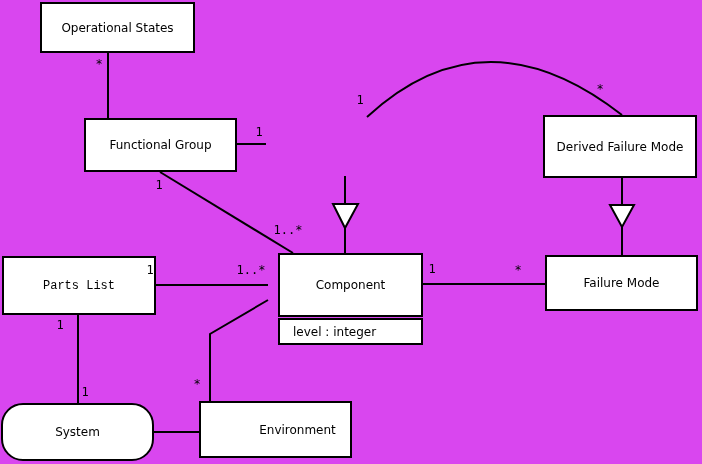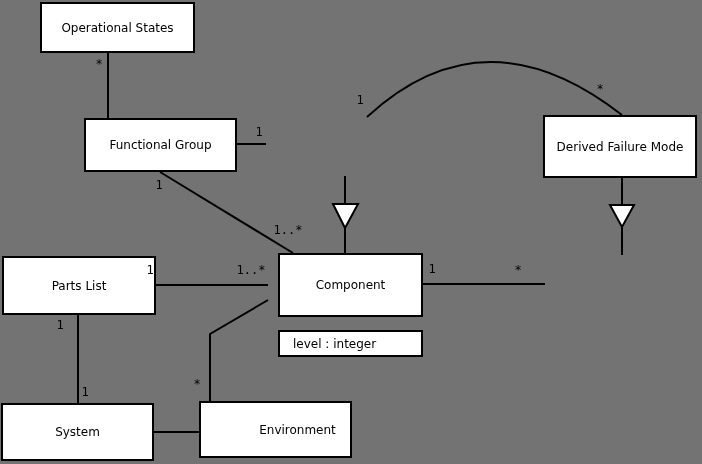--- a/index.html
+++ b/index.html
@@ -1,20 +1,20 @@
 <!DOCTYPE html>
 <html><head>
 <meta charset="utf-8">
 <style>
   html, body { margin: 0; padding: 0; background: #ffffff; }
   .canvas {
     position: relative;
     width: 702px;
     height: 464px;
-    background: #737373;
+    background: #d946ef;
     font-family: "DejaVu Sans", sans-serif;
     color: #000000;
     overflow: hidden;
   }
   .wires {
     position: absolute;
     left: 0; top: 0;
     width: 702px; height: 464px;
   }
   .uml-class {
@@ -42,21 +42,21 @@
     align-items: center;
     justify-content: center;
     font-size: 12px;
     white-space: nowrap;
   }
   .comp-attr {
     box-sizing: border-box;
     border: 2px solid #000000;
     background: #ffffff;
     height: 27px;
-    margin-top: 13px;
+    margin-top: 1px;
     display: flex;
     align-items: center;
     padding-left: 13px;
     font-size: 12px;
     white-space: nowrap;
   }
   .mult {
     position: absolute;
     transform: translate(-50%, -50%);
     font-family: "DejaVu Sans Mono", monospace;
@@ -104,29 +104,30 @@
     </g>
   </svg>
 
   <div class="uml-class" style="left:40px;  top:2px;   width:155px; height:51px;">Operational States</div>
 
   <div class="uml-class" style="left:38px;  top:118px; width:153px; height:54px;margin-left:46px;">Functional Group</div>
 
 
   <div class="uml-class" style="left:543px; top:115px; width:154px; height:63px;text-align:right;">Derived Failure Mode</div>
 
-  <div class="uml-class" style="left:2px;   top:256px; width:154px; height:59px;">Parts List</div>
+  <div class="uml-class" style="left:2px;   top:256px; width:154px; height:59px;font-family:Liberation Mono, monospace;">Parts List</div>
 
   <div class="component-box" style="left:268px; top:253px; width:155px;padding-left:10px;">
     <div class="comp-name">Component</div>
     <div class="comp-attr">level : integer</div>
   </div>
 
+  <div class="uml-class" style="left:545px; top:255px; width:153px; height:56px;">Failure Mode</div>
 
-  <div class="uml-class" style="left:1px;   top:403px; width:153px; height:58px;">System</div>
+  <div class="uml-class" style="left:1px;   top:403px; width:153px; height:58px;border-radius:22px;">System</div>
 
   <div class="uml-class" style="left:199px; top:401px; width:153px; height:57px;padding-left:44px;">Environment</div>
 
   <span class="mult" style="left:99px;  top:64px;">*</span>
   <span class="mult" style="left:259px; top:132px;">1</span>
   <span class="mult" style="left:159px; top:185px;">1</span>
   <span class="mult" style="left:288px; top:230px;">1..*</span>
   <span class="mult" style="left:360px; top:100px;">1</span>
   <span class="mult" style="left:600px; top:89px;">*</span>
   <span class="mult" style="left:150px; top:270px;">1</span>

